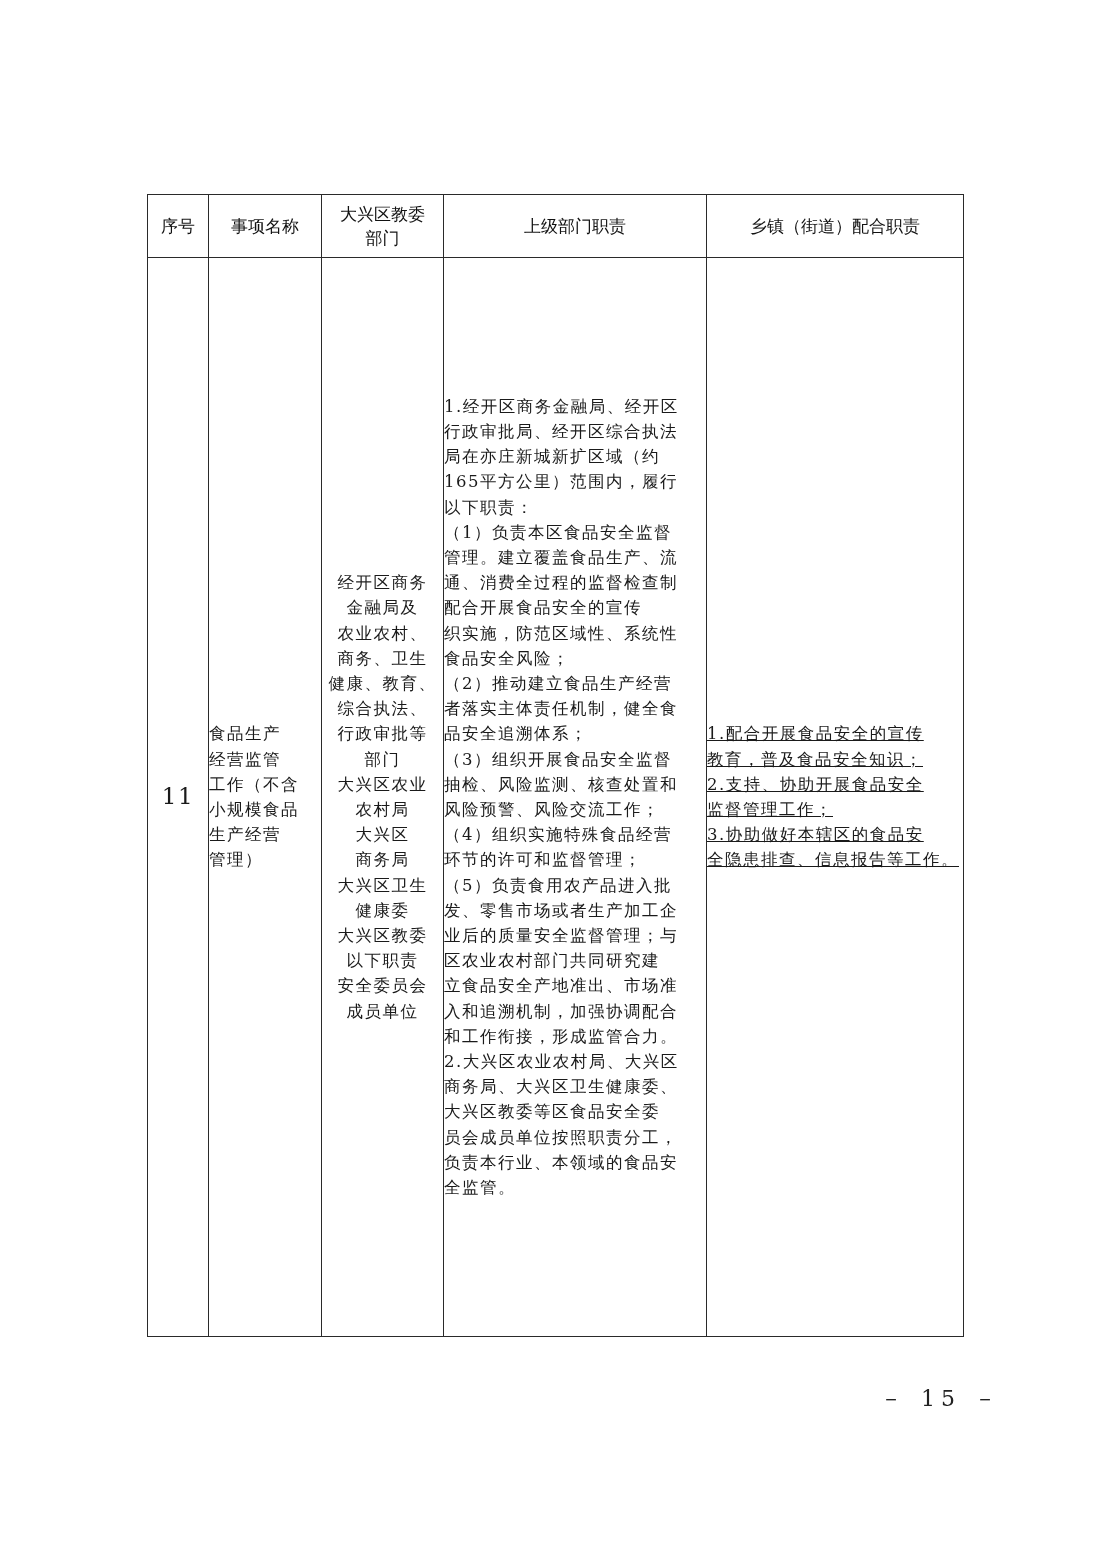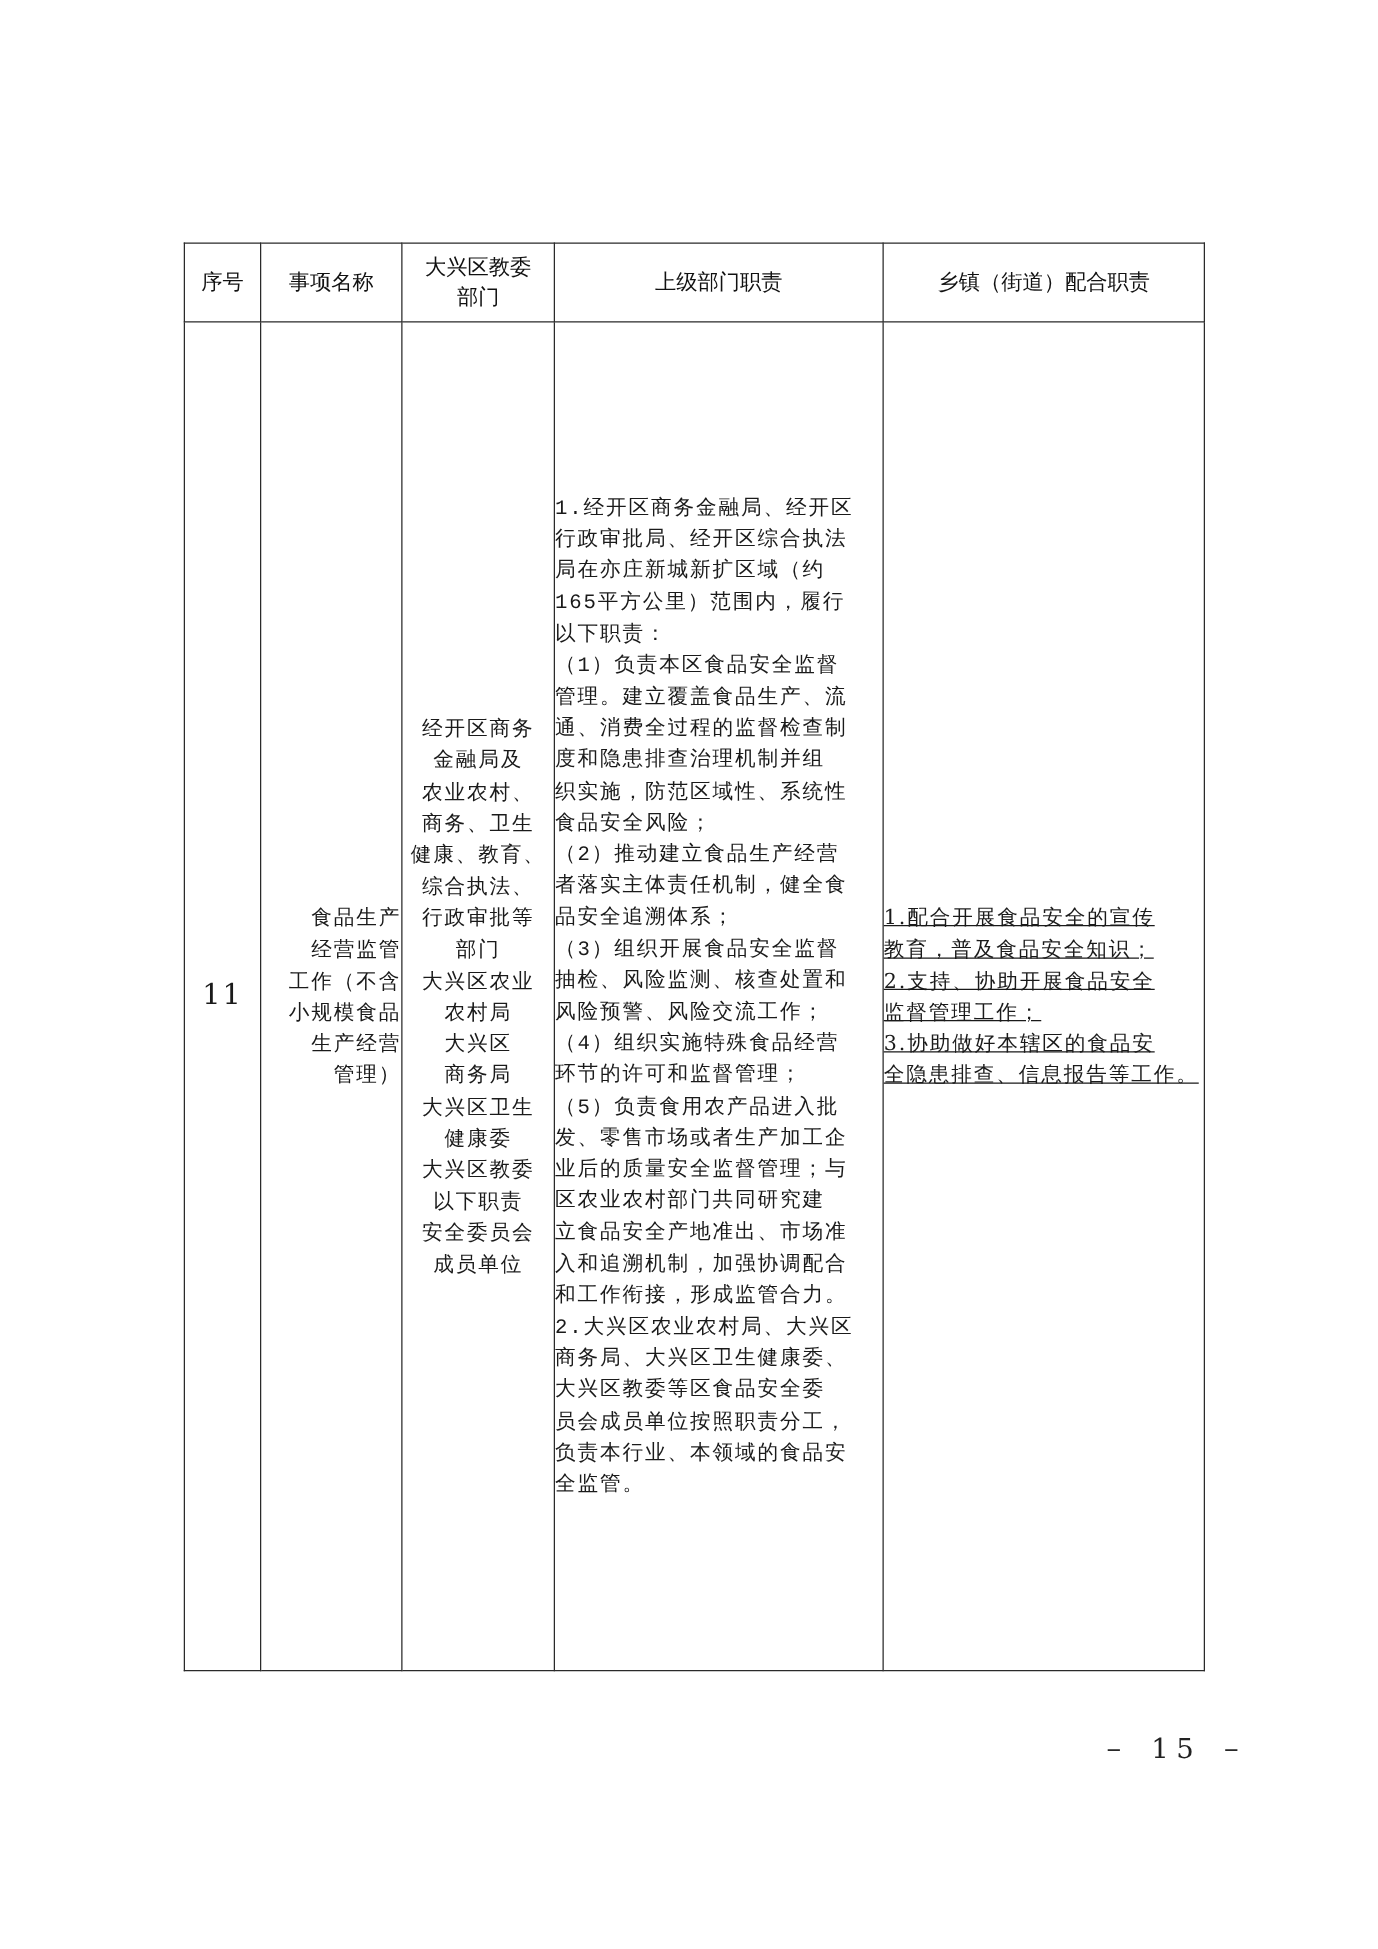--- a/index.html
+++ b/index.html
@@ -31,23 +31,23 @@
       text-align: center;
       line-height: 24px;
       color: #111;
     }
     .cell-text {
       font-size: 16.5px;
       line-height: 25.2px;
       letter-spacing: 1.5px;
     }
     .c-seq { text-align: center; font-size: 23px; }
-    .c-name { text-align: right; padding: 0 8px; }
+    .c-name { text-align: left; padding: 0 8px; }
     .c-dept { text-align: center; padding: 0 8px; margin-left: 10px; }
-    .c-duty { text-align: left; padding: 0 6px 0 9px; font-family: Liberation Mono, monospace; }
+    .c-duty { text-align: left; padding: 0 6px 0 9px; }
     .c-town { text-align: left; padding: 0 6px 0 9px; text-decoration: underline; }
     .line { display: block; white-space: nowrap; }
     .page-number {
       position: absolute;
       left: 880px; top: 1384px;
       font-size: 22px;
       letter-spacing: 6px;
       color: #222;
     }
   </style>
@@ -107,21 +107,21 @@
         </td>
       <td class="cell-text c-duty" id="cell-duty">
           <span class="line">1.经开区商务金融局、经开区</span>
           <span class="line">行政审批局、经开区综合执法</span>
           <span class="line">局在亦庄新城新扩区域（约</span>
           <span class="line">165平方公里）范围内，履行</span>
           <span class="line">以下职责：</span>
           <span class="line">（1）负责本区食品安全监督</span>
           <span class="line">管理。建立覆盖食品生产、流</span>
           <span class="line">通、消费全过程的监督检查制</span>
-          <span class="line">度和隐患排查治理机制并组</span>
+          <span class="line">配合开展食品安全的宣传</span>
           <span class="line">织实施，防范区域性、系统性</span>
           <span class="line">食品安全风险；</span>
           <span class="line">（2）推动建立食品生产经营</span>
           <span class="line">者落实主体责任机制，健全食</span>
           <span class="line">品安全追溯体系；</span>
           <span class="line">（3）组织开展食品安全监督</span>
           <span class="line">抽检、风险监测、核查处置和</span>
           <span class="line">风险预警、风险交流工作；</span>
           <span class="line">（4）组织实施特殊食品经营</span>
           <span class="line">环节的许可和监督管理；</span>

